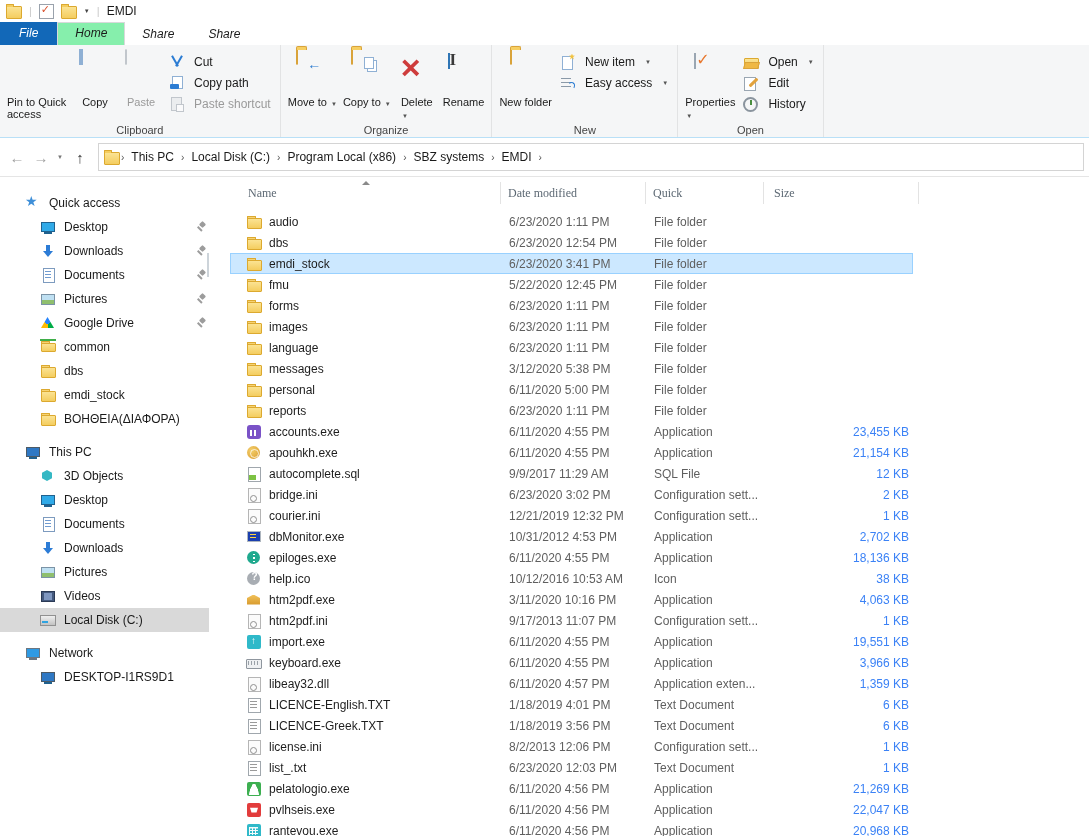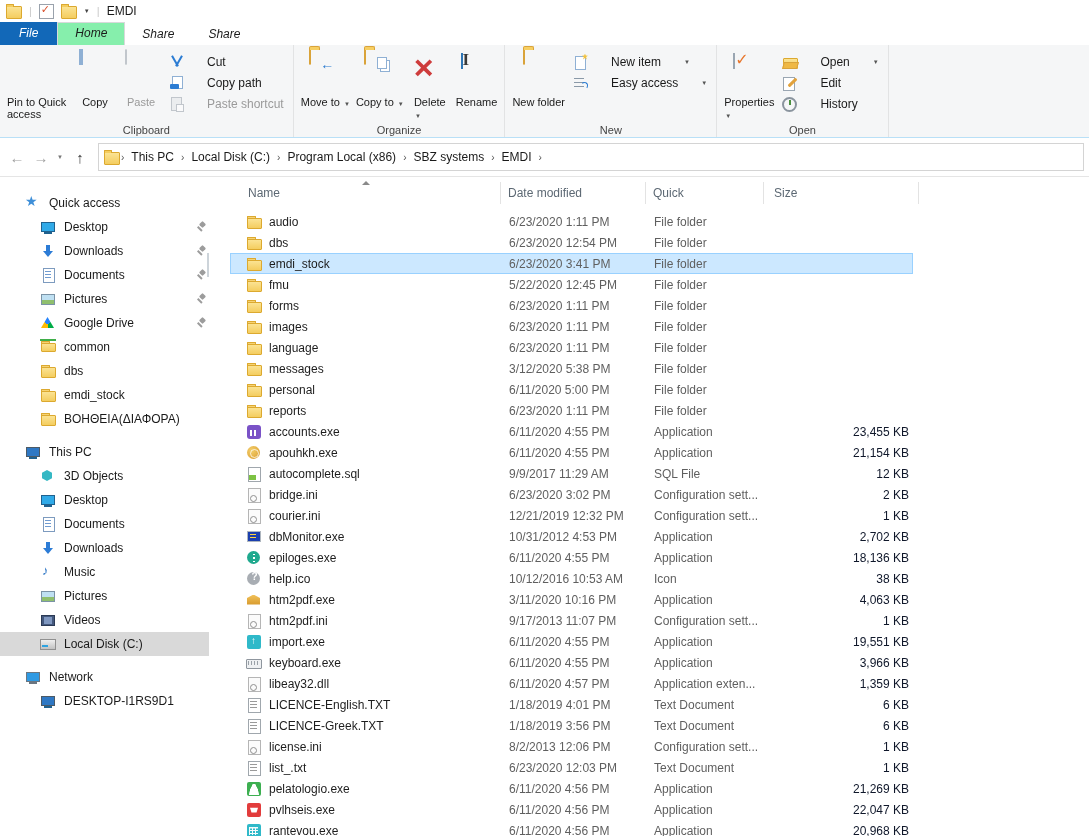--- a/index.html
+++ b/index.html
@@ -30,21 +30,21 @@
 
   
   .ribbon { height:92px; background:#f5f6f7; border-bottom:1px solid #b9e0f7; display:flex; align-items:stretch; }
   .rgroup { position:relative; display:flex; align-items:flex-start; padding:3px 4px 15px 4px; border-right:1px solid #e2e3e4; }
   .rgroup-label { position:absolute; bottom:1px; left:0; right:0; text-align:center; font-size:11px; color:#444; }
   .rbtn { display:flex; flex-direction:column; align-items:center; padding:2px 3px; min-width:40px; max-width:62px; }
   .rbtn .rlabel { font-size:11px; line-height:12px; text-align:left; color:#1a1a1a; margin-top:14px; }
   .rbi { position:relative; width:32px; height:32px; display:block; }
   .rbi .ov { position:absolute; }
   .rsmallcol { display:flex; flex-direction:column; padding-top:3px; }
-  .rsmall { display:flex; align-items:center; gap:22px; height:21px; padding:0 5px; font-size:12px; color:#1a1a1a; }
+  .rsmall { display:flex; align-items:center; gap:9px; height:21px; padding:0 5px; font-size:12px; color:#1a1a1a; }
   .caret { font-size:6px; color:#555; margin-left:1px; }
   .disabled .rlabel, .rsmall.disabled { color:#9a9a9a; }
   .disabled .rbi, .rsmall.disabled .ic { opacity:.55; }
   .rb16 { width:16px; height:16px; position:relative; flex:0 0 16px; }
   .rb16::before,.rb16::after { position:absolute; content:""; }
 
   
   .fold { position:relative; width:26px; height:17px; margin:8px auto 0; background:linear-gradient(180deg,#fde8a1,#f7cf62); border:1px solid #d9a33a; border-radius:2px; }
   .fold::before { content:""; position:absolute; top:-4px; left:-1px; width:9px; height:3px; background:#f7cf62; border:1px solid #d9a33a; border-bottom:none; border-radius:2px 2px 0 0; }
   .ov-arrow-left::after { content:"\2190"; color:#2a7ad0; font-weight:bold; font-size:14px; left:9px; top:6px; position:absolute; }
@@ -171,31 +171,31 @@
   .fi-app-basket::after { content:""; left:4px; top:5px; width:8px; height:6px; background:#fff; clip-path:polygon(0 20%,100% 20%,82% 100%,18% 100%); }
   .fi-app-calendar::before { content:""; left:1px; top:1px; right:1px; bottom:1px; border-radius:2px; background:#2fb9c9; }
   .fi-app-calendar::after { content:""; left:3px; top:4px; width:9px; height:8px; opacity:.95;
     background:linear-gradient(#fff,#fff) 0 0/100% 1.5px no-repeat,
                repeating-linear-gradient(90deg,#fff 0 1px,transparent 1px 3px),
                repeating-linear-gradient(180deg,#fff 0 1px,transparent 1px 3px); }
 
   
   .filepane { flex:1; padding-top:4px; position:relative; }
   .fheader { margin-left:3px; width:689px; display:grid; grid-template-columns:271px 145px 118px 155px; height:24px; align-items:center; color:#5c6873; position:relative; }
-  .fheader .hcell { border-right:1px solid #e3e3e3; height:22px; line-height:22px; padding-left:7px; white-space:nowrap; }
+  .fheader .hcell { border-right:1px solid #e3e3e3; height:22px; line-height:22px; padding-left:7px; white-space:nowrap;font-family:Liberation Serif, serif; }
   .fheader .hcell.first { padding-left:18px; }
   .fheader .hcell.size { padding-left:10px; }
   .sort-caret { position:absolute; left:132px; top:0; width:0; height:0; border-left:4px solid transparent; border-right:4px solid transparent; border-bottom:4px solid #8a8a8a; }
   .flist { margin-top:6px; }
   .frow { margin-left:3px; width:683px; display:grid; grid-template-columns:38px 238px 145px 111px 151px; height:21px; align-items:center; border:1px solid transparent; box-sizing:border-box; }
   .frow.selected { background:#cce8ff; border-color:#99d1ff; }
   .icell { padding-left:15px; display:flex; align-items:center; }
   .fname { color:#1d1d1d; white-space:nowrap; overflow:hidden; }
   .fdate,.ftype { color:#5f5f5f; padding-left:2px; white-space:nowrap; }
-  .fsize { color:#0f172a; text-align:right; padding-right:5px; white-space:nowrap; }
+  .fsize { color:#3b82f6; text-align:right; padding-right:5px; white-space:nowrap; }
 </style>
 </head>
 <body>
 
 <div class="titlebar">
   <span class="minifold"></span>
   <span class="tb-sep">|</span>
   <span class="qat-check"></span>
   <span class="minifold"></span>
   <span class="tb-caret">▼</span>
@@ -396,24 +396,20 @@
           </div>
           <div class="srow item-row">
             <span class="ic si-documents"></span>
             <span class="slabel">Documents</span>
           </div>
           <div class="srow item-row">
             <span class="ic si-downloads"></span>
             <span class="slabel">Downloads</span>
           </div>
           <div class="srow item-row">
-            <span class="ic si-music"></span>
-            <span class="slabel">Music</span>
-          </div>
-          <div class="srow item-row">
             <span class="ic si-pictures"></span>
             <span class="slabel">Pictures</span>
           </div>
           <div class="srow item-row">
             <span class="ic si-videos"></span>
             <span class="slabel">Videos</span>
           </div>
           <div class="srow item-row selected">
             <span class="ic si-local-disk"></span>
             <span class="slabel">Local Disk (C:)</span>

